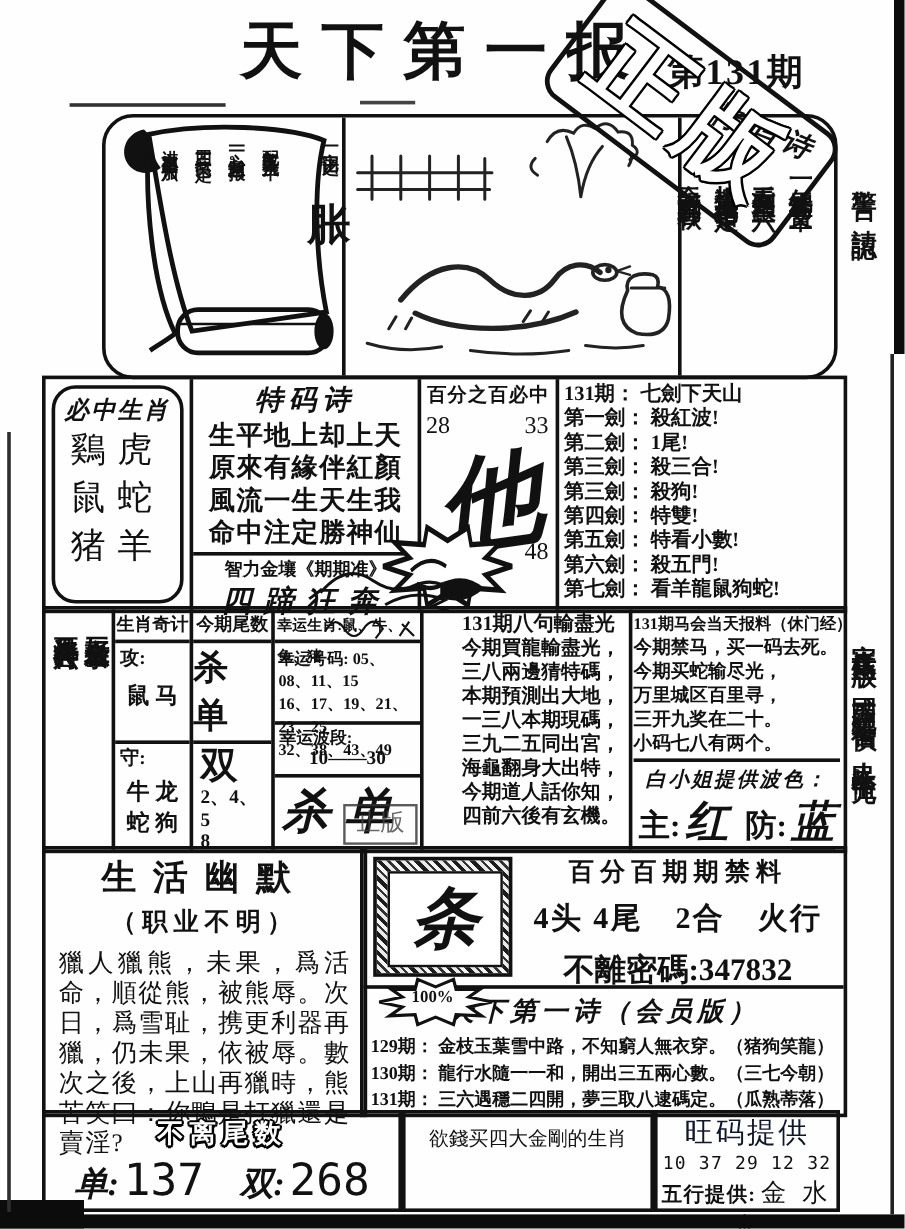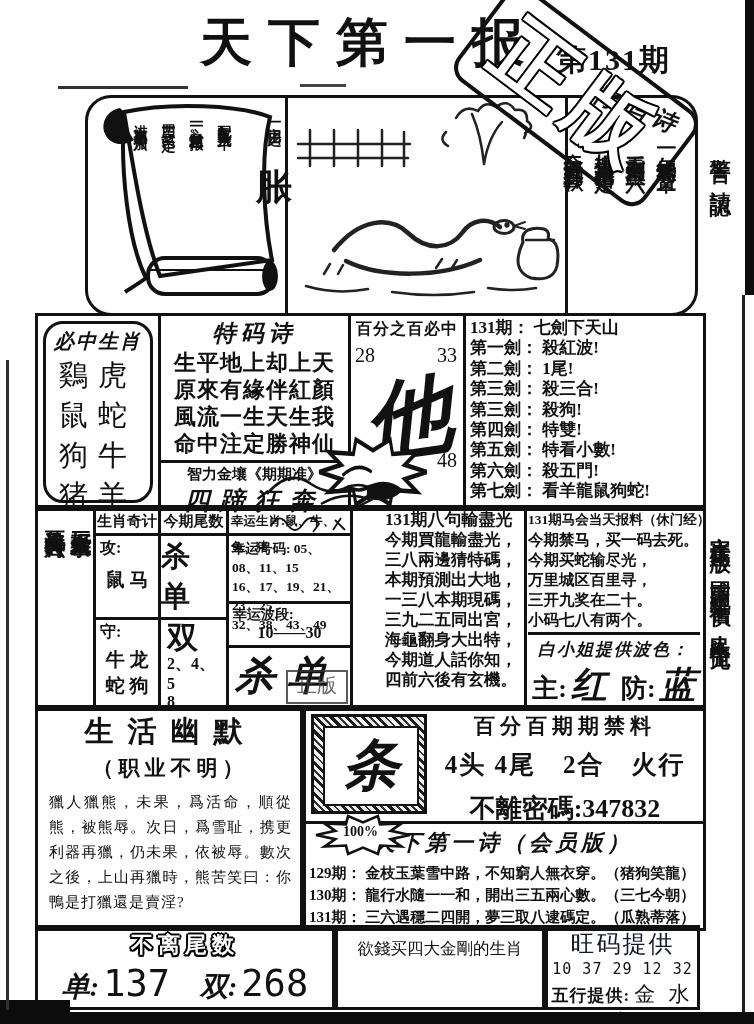--- a/index.html
+++ b/index.html
@@ -33,21 +33,21 @@
   .tema-line{font-size:22px;font-weight:bold;line-height:27px;text-align:center;letter-spacing:1px;}
   .sword{font-size:17px;font-weight:bold;line-height:20.4px;white-space:nowrap;}
   .row3{top:505px;left:35px;width:665px;height:200px;border:3px solid #111;}
   .colhead{font-size:15px;font-weight:bold;text-align:center;line-height:26px;height:28px;
     border-bottom:3px solid #111;box-sizing:border-box;}
   .lucky-line{font-size:13.5px;font-weight:bold;line-height:19px;}
   .bajv{font-size:16.5px;font-weight:bold;line-height:20px;white-space:nowrap;}
   .mahui{font-size:15.5px;font-weight:bold;line-height:20px;white-space:nowrap;}
   .row4l{top:705px;left:35px;width:265px;height:220px;border:3px solid #111;}
   .row4r{top:705px;left:300px;width:400px;height:220px;border:3px solid #111;}
-  .humor-body{font-size:15px;line-height:25px;padding:0 11px;text-align:justify;letter-spacing:1px;}
+  .humor-body{font-size:21px;line-height:25px;padding:0 11px;text-align:justify;letter-spacing:1px;}
   .tiao-outer{position:absolute;left:8px;top:6px;width:116px;height:100px;border:3px solid #111;
     background:repeating-linear-gradient(45deg,#1c1c1c 0 3px,#e9e9e9 3px 6px,#333 6px 8px,#f4f4f4 8px 11px);
     padding:9px;box-sizing:border-box;}
   .tiao-inner{width:100%;height:100%;background:#fff;border:2px solid #111;display:flex;
     align-items:center;justify-content:center;font-size:56px;font-weight:bold;font-style:italic;}
   .member-line{font-size:15px;font-weight:bold;line-height:22px;white-space:nowrap;}
   .f-box{top:925px;height:85px;border:3px solid #111;position:absolute;box-sizing:border-box;}
   .mono{font-family:"DejaVu Sans Mono","Liberation Mono",monospace;}
   .scan{background:#0c0c0c;position:absolute;}
   svg{display:block;}
@@ -118,21 +118,20 @@
     </div>
   </div>
 
   <div class="abs row2">
 
     <div class="abs" style="left:0;top:0;width:120px;height:186px;">
       <div class="zbox">
         <div class="ctr hand" style="font-size:20px;margin-top:4px;letter-spacing:2px;">必中生肖</div>
         <div class="pairs">鷄虎</div>
         <div class="pairs">鼠蛇</div>
-        <div class="pairs">狗牛</div>
         <div class="pairs">猪羊</div>
       </div>
     </div>
     <div class="vline" style="left:120px;"></div>
 
     <div class="abs" style="left:123px;top:0;width:187px;height:186px;">
       <div class="ctr hand" style="font-size:23px;letter-spacing:5px;margin-top:2px;">特码诗</div>
       <div class="tema-line">生平地上却上天</div>
       <div class="tema-line">原來有緣伴紅顏</div>
       <div class="tema-line">風流一生天生我</div>

